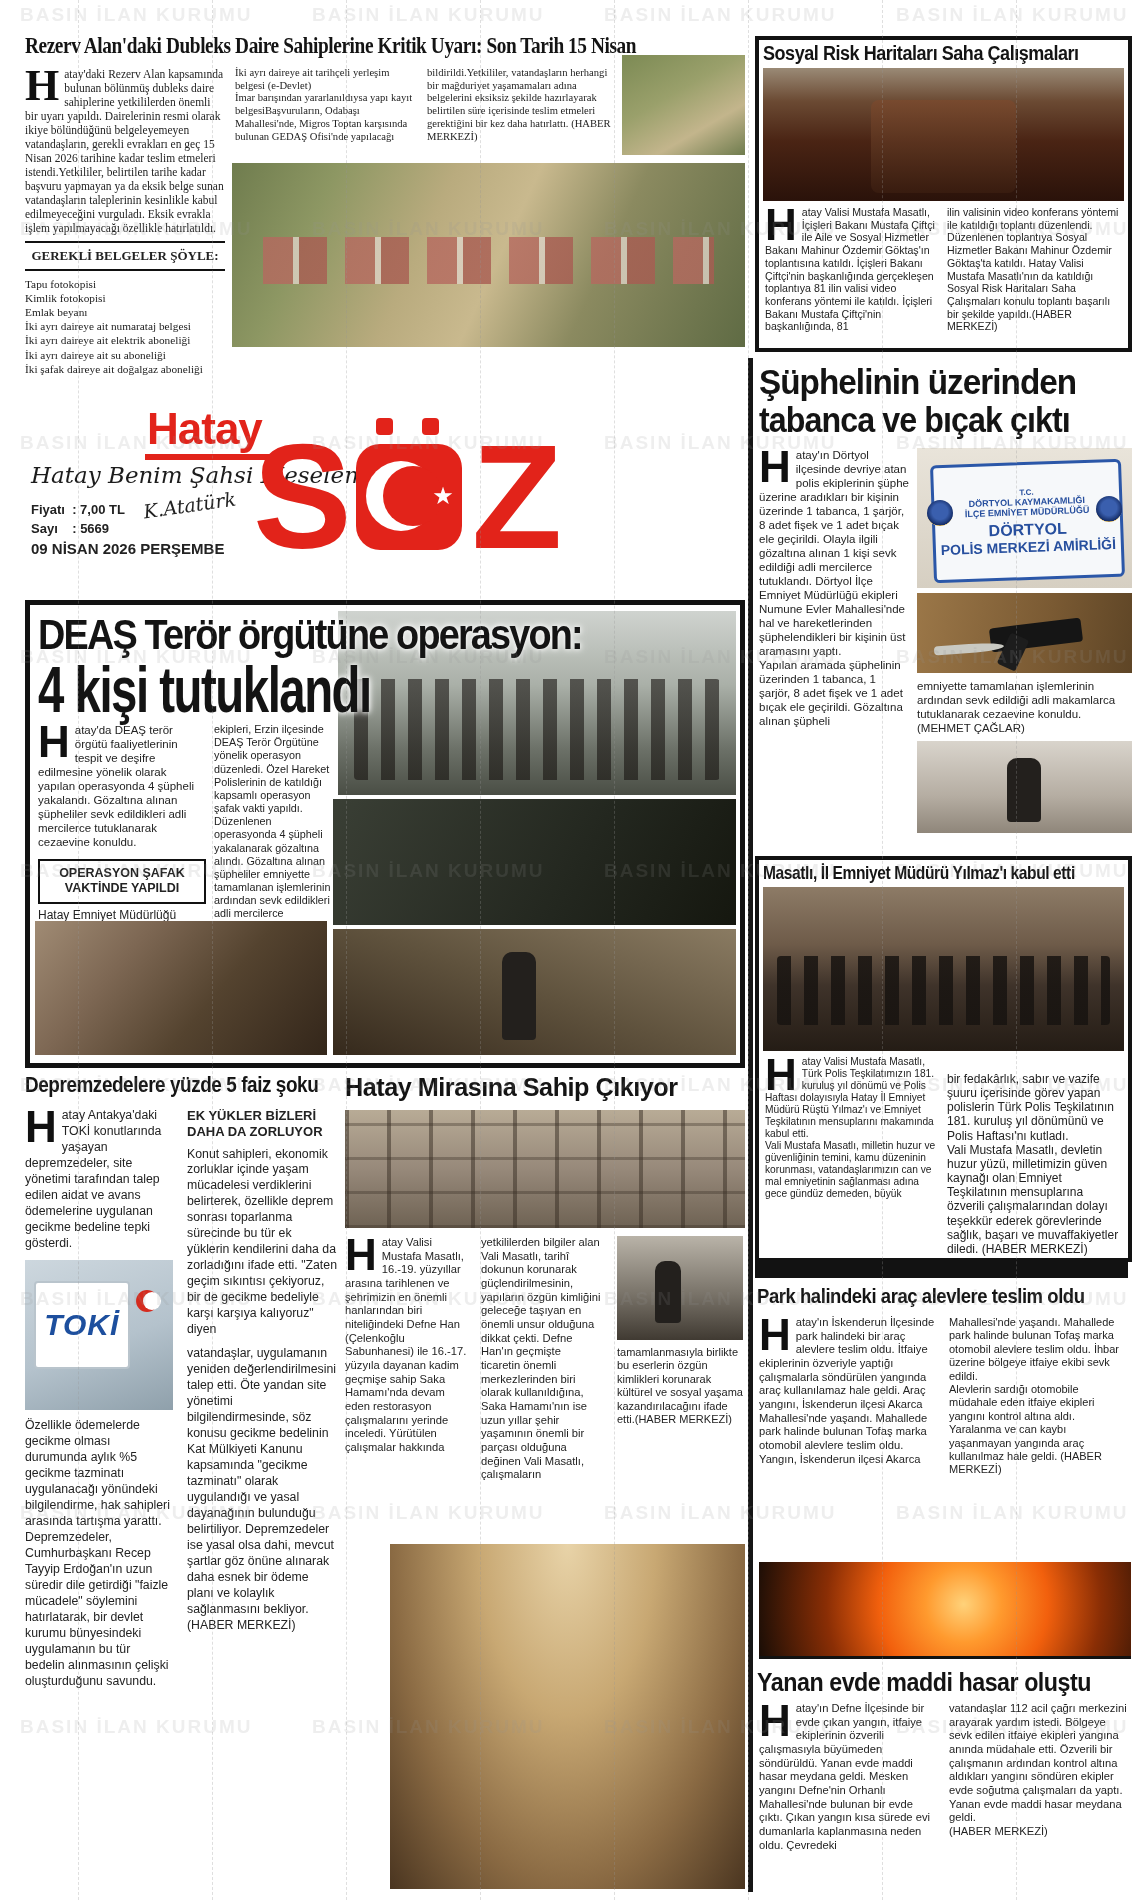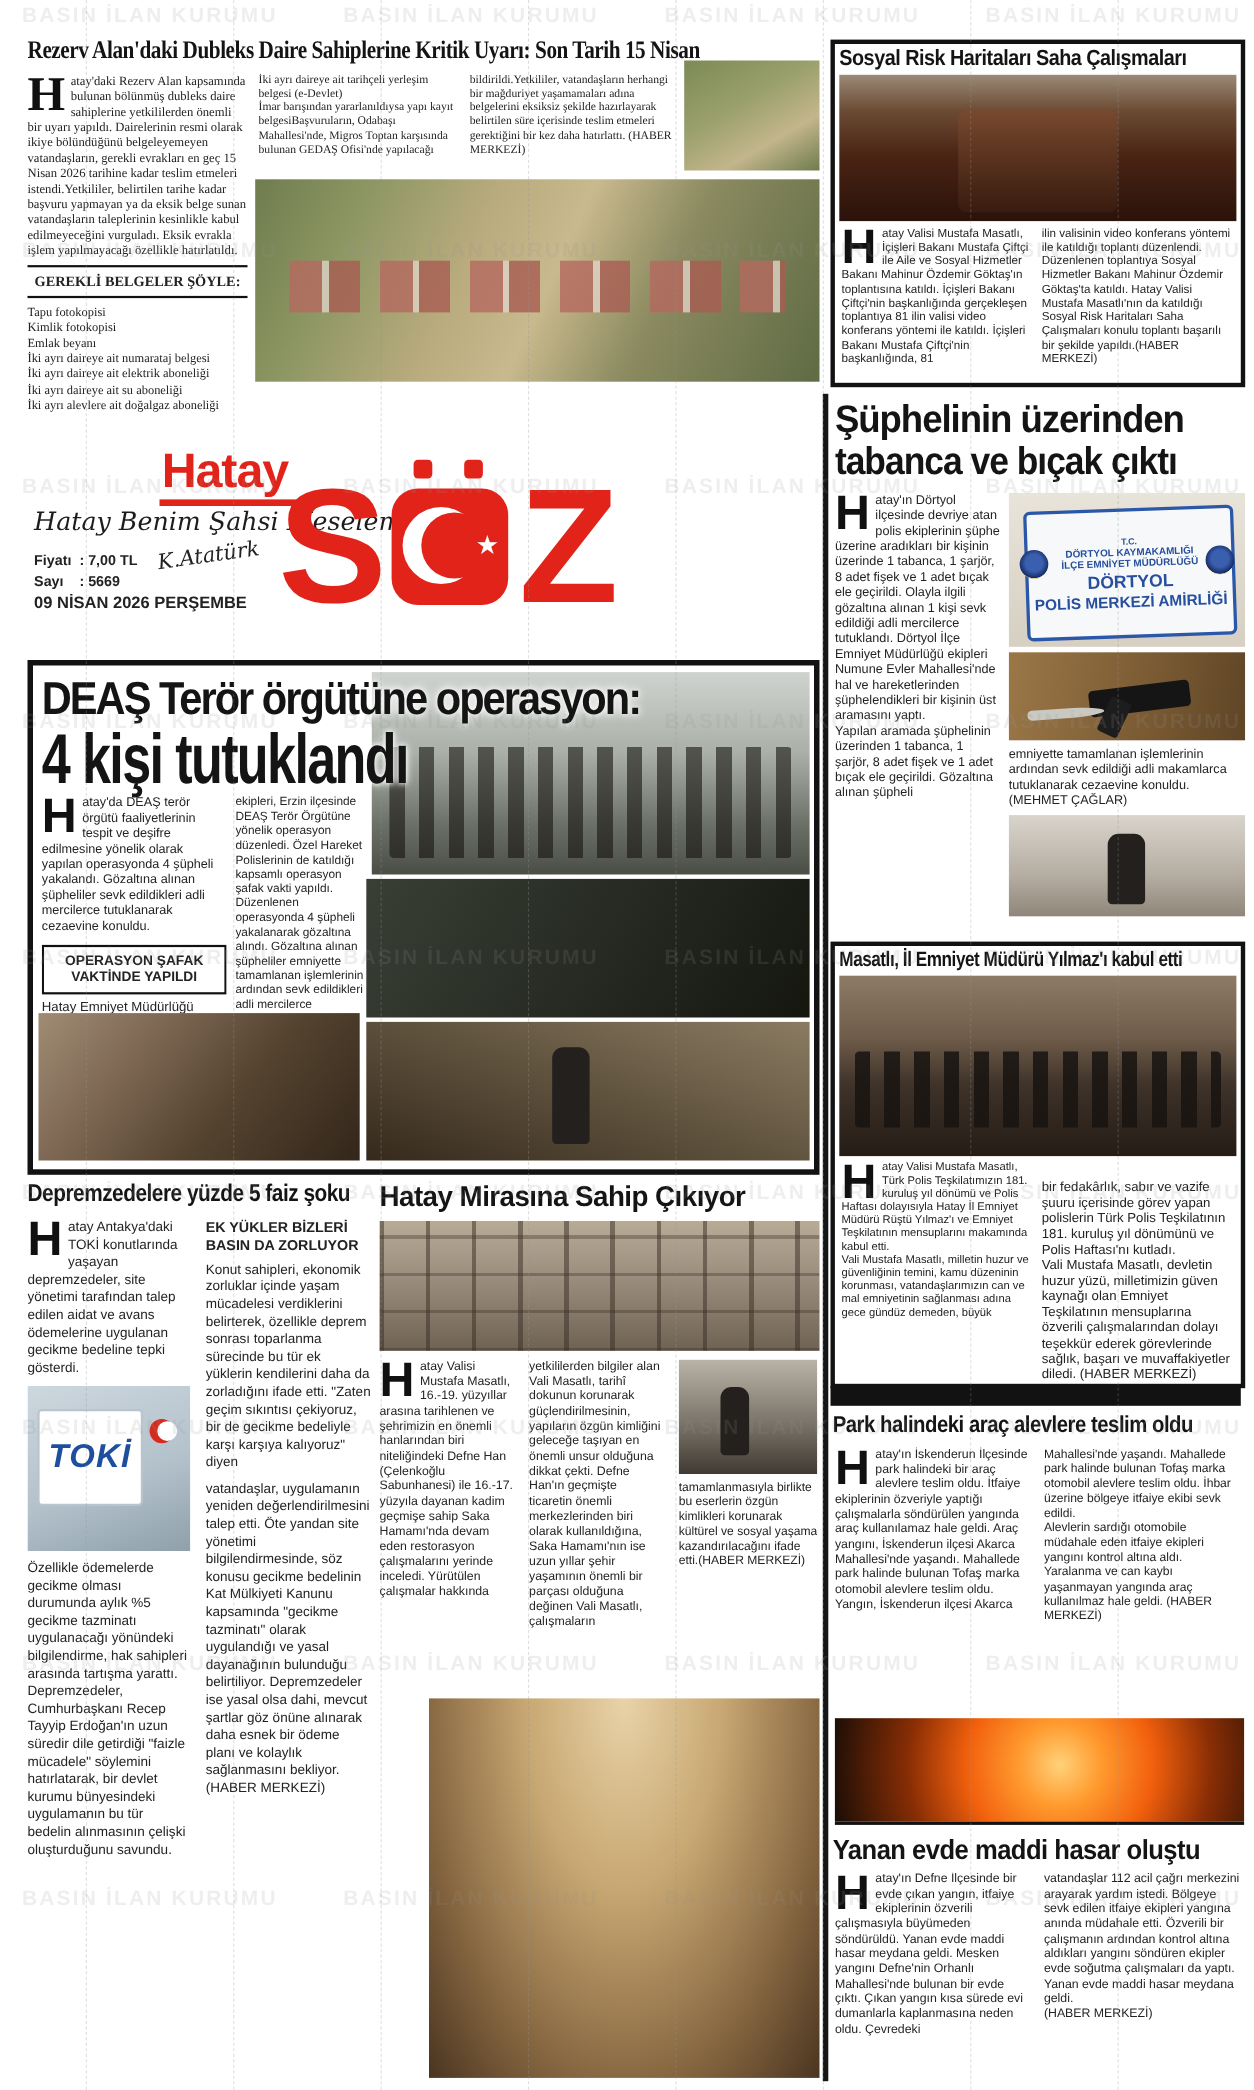--- a/index.html
+++ b/index.html
@@ -127,21 +127,21 @@
     <div class="col body-txt dc prewrap" style="left:0;top:34px;width:200px;height:188px;">Hatay'daki Rezerv Alan kapsamında bulunan bölünmüş dubleks daire sahiplerine yetkililerden önemli bir uyarı yapıldı. Dairelerinin resmi olarak ikiye bölündüğünü belgeleyemeyen vatandaşların, gerekli evrakları en geç 15 Nisan 2026 tarihine kadar teslim etmeleri istendi.Yetkililer, belirtilen tarihe kadar başvuru yapmayan ya da eksik belge sunan vatandaşların taleplerinin kesinlikle kabul edilmeyeceğini vurguladı. Eksik evrakla işlem yapılmayacağı özellikle hatırlatıldı.</div>
     <div class="abs" style="left:0;top:200px;width:200px;">
       <div class="box-title">GEREKLİ BELGELER ŞÖYLE:</div>
       <ul class="plain">
         <li>Tapu fotokopisi</li>
         <li>Kimlik fotokopisi</li>
         <li>Emlak beyanı</li>
         <li>İki ayrı daireye ait numarataj belgesi</li>
         <li>İki ayrı daireye ait elektrik aboneliği</li>
         <li>İki ayrı daireye ait su aboneliği</li>
-        <li>İki ayrı alevlere ait doğalgaz aboneliği</li>
+        <li>İki şafak daireye ait doğalgaz aboneliği</li>
       </ul>
     </div>
     <div class="col sm-txt prewrap" style="left:402px;top:34px;width:188px;height:92px;">bildirildi.Yetkililer, vatandaşların herhangi bir mağduriyet yaşamamaları adına belgelerini eksiksiz şekilde hazırlayarak belirtilen süre içerisinde teslim etmeleri gerektiğini bir kez daha hatırlattı. (HABER MERKEZİ)</div>
     <div class="col sm-txt prewrap" style="left:210px;top:34px;width:180px;height:92px;">İki ayrı daireye ait tarihçeli yerleşim belgesi (e-Devlet)
 İmar barışından yararlanıldıysa yapı kayıt belgesiBaşvuruların, Odabaşı Mahallesi'nde, Migros Toptan karşısında bulunan GEDAŞ Ofisi'nde yapılacağı</div>
     <div class="photo" style="left:597px;top:22px;width:123px;height:100px;background:linear-gradient(150deg,#7c8a54 0%,#9aa06b 40%,#c3b58c 70%,#6f7c4e 100%);"></div>
     <div class="photo" style="left:207px;top:130px;width:513px;height:184px;background:linear-gradient(115deg,#6f7c4e 0%,#8d9763 18%,#b9ab7e 38%,#c9b98e 52%,#8b8a60 70%,#5f6b44 100%);">
       <div class="bldg"></div>
     </div>
   </div>
@@ -194,21 +194,21 @@
       <div class="body-txt dc" style="font-size:12.3px;line-height:1.3;">Hatay Antakya'daki TOKİ konutlarında yaşayan depremzedeler, site yönetimi tarafından talep edilen aidat ve avans ödemelerine uygulanan gecikme bedeline tepki gösterdi.</div>
       <div class="photo-flow" style="height:150px;margin:8px 0;background:linear-gradient(160deg,#cdd7de 0%,#b4c2cc 55%,#8fa0ab 100%);">
         <div class="toki-card">
           <span class="toki-word">TOKİ</span>
         </div>
         <div class="toki-cres"></div>
       </div>
       <div class="body-txt" style="font-size:12.3px;line-height:1.3;">Özellikle ödemelerde gecikme olması durumunda aylık %5 gecikme tazminatı uygulanacağı yönündeki bilgilendirme, hak sahipleri arasında tartışma yarattı. Depremzedeler, Cumhurbaşkanı Recep Tayyip Erdoğan'ın uzun süredir dile getirdiği "faizle mücadele" söylemini hatırlatarak, bir devlet kurumu bünyesindeki uygulamanın bu tür bedelin alınmasının çelişki oluşturduğunu savundu.</div>
     </div>
     <div class="col" style="left:162px;top:36px;width:150px;height:780px;">
-      <div style="font-weight:bold;font-size:13px;line-height:1.25;margin-bottom:6px;">EK YÜKLER BİZLERİ BASIN DA ZORLUYOR</div>
+      <div style="font-weight:bold;font-size:13px;line-height:1.25;margin-bottom:6px;">EK YÜKLER BİZLERİ DAHA DA ZORLUYOR</div>
       <div class="body-txt" style="font-size:12.3px;line-height:1.3;">Konut sahipleri, ekonomik zorluklar içinde yaşam mücadelesi verdiklerini belirterek, özellikle deprem sonrası toparlanma sürecinde bu tür ek yüklerin kendilerini daha da zorladığını ifade etti. "Zaten geçim sıkıntısı çekiyoruz, bir de gecikme bedeliyle karşı karşıya kalıyoruz" diyen</div>
       <div class="body-txt" style="font-size:12.3px;line-height:1.3;margin-top:8px;">vatandaşlar, uygulamanın yeniden değerlendirilmesini talep etti. Öte yandan site yönetimi bilgilendirmesinde, söz konusu gecikme bedelinin Kat Mülkiyeti Kanunu kapsamında "gecikme tazminatı" olarak uygulandığı ve yasal dayanağının bulunduğu belirtiliyor. Depremzedeler ise yasal olsa dahi, mevcut şartlar göz önüne alınarak daha esnek bir ödeme planı ve kolaylık sağlanmasını bekliyor. (HABER MERKEZİ)</div>
     </div>
   </div>
 
   <div class="abs" style="left:345px;top:1072px;width:400px;height:820px;">
     <span class="h-cond" style="font-size:26px;transform:scaleX(0.97);">Hatay Mirasına Sahip Çıkıyor</span>
     <div class="photo" style="left:0;top:38px;width:400px;height:118px;background:linear-gradient(180deg,#b8ab96 0%,#97897a 50%,#6e6253 100%);">
       <div class="scaffold"></div>
     </div>

